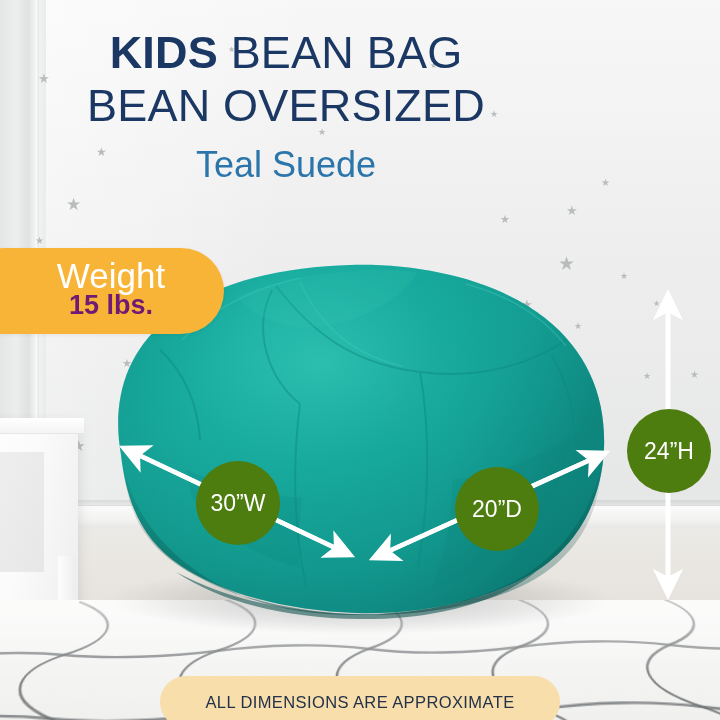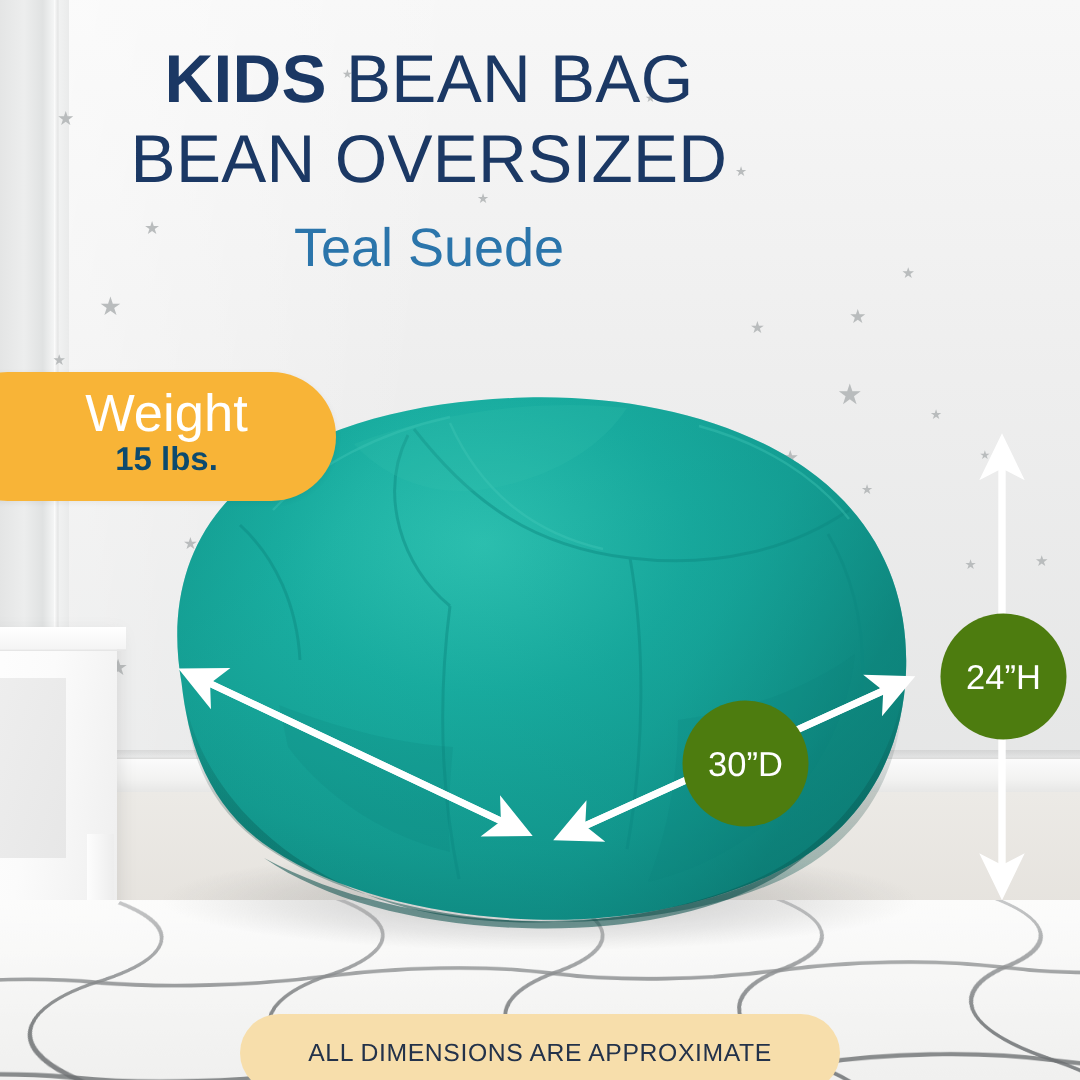--- a/index.html
+++ b/index.html
@@ -123,21 +123,21 @@
     border-radius:44px;
     display:flex; flex-direction:column;
     align-items:center; justify-content:center;
     padding-left:36px;
     box-shadow:0 1px 4px rgba(0,0,0,.06);
   }
   .weight-label {
     color:#ffffff; font-size:35px; line-height:29px; font-weight:400;
   }
   .weight-value {
-    color:#0c4a6e; font-size:22px; line-height:31px; font-weight:700;text-align:center;
+    color:#701a75; font-size:27px; line-height:31px; font-weight:700;text-align:center;
   }
 
   
   .dims { position:absolute; inset:0; width:720px; height:720px; pointer-events:none; }
   .dims svg { position:absolute; inset:0; }
 
   .dim-circle {
     position:absolute;
     border-radius:50%;
     background:#4d7c0f;
@@ -341,21 +341,22 @@
       <line x1="346" y1="553" x2="128" y2="450" stroke="#ffffff" stroke-width="4.6" marker-end="url(#ah)"></line>
       <line x1="128" y1="450" x2="346" y2="553" stroke="#ffffff" stroke-width="4.6" marker-end="url(#ah)"></line>
 
       <line x1="378" y1="556" x2="601" y2="455" stroke="#ffffff" stroke-width="4.6" marker-end="url(#ah)"></line>
       <line x1="601" y1="455" x2="378" y2="556" stroke="#ffffff" stroke-width="4.6" marker-end="url(#ah)"></line>
 
       <line x1="668" y1="590" x2="668" y2="299" stroke="#ffffff" stroke-width="4.6" marker-end="url(#ah)"></line>
       <line x1="668" y1="299" x2="668" y2="590" stroke="#ffffff" stroke-width="4.6" marker-end="url(#ah)"></line>
     </svg>
 
-    <div class="dim-circle" id="circle-d">30”D</div>
+    <div class="dim-circle" id="circle-w">30”W</div>
+    <div class="dim-circle" id="circle-d">20”D</div>
     <div class="dim-circle" id="circle-h">24”H</div>
   </div>
 
   <div class="approx-banner">
     <span class="approx-text">ALL DIMENSIONS ARE APPROXIMATE</span>
   </div>
 
 </div>
 
 </body></html>

